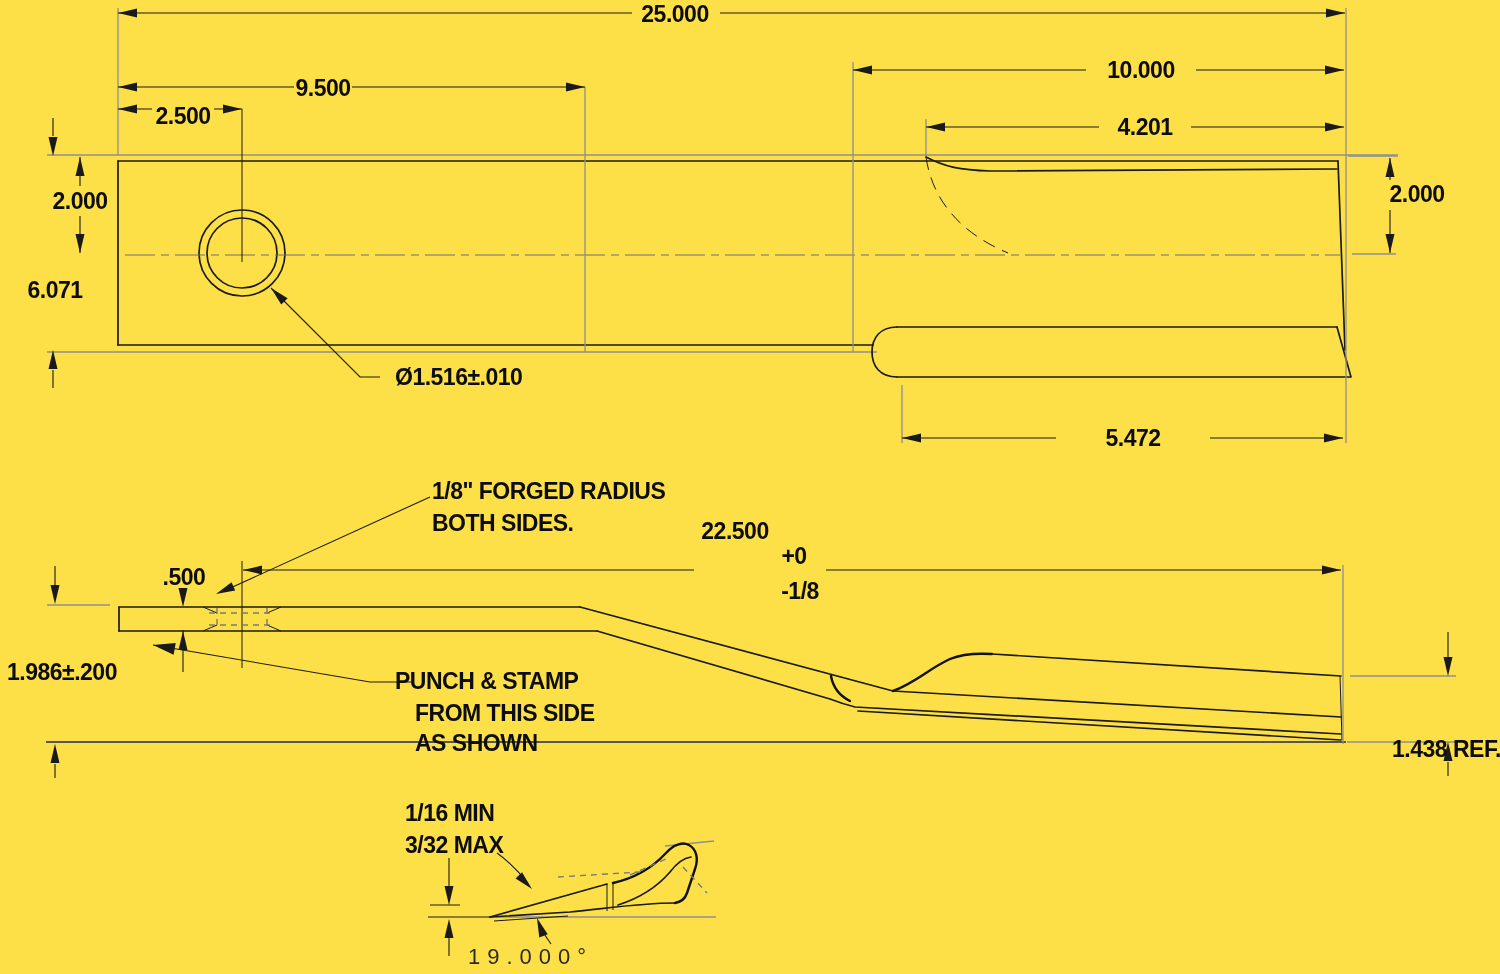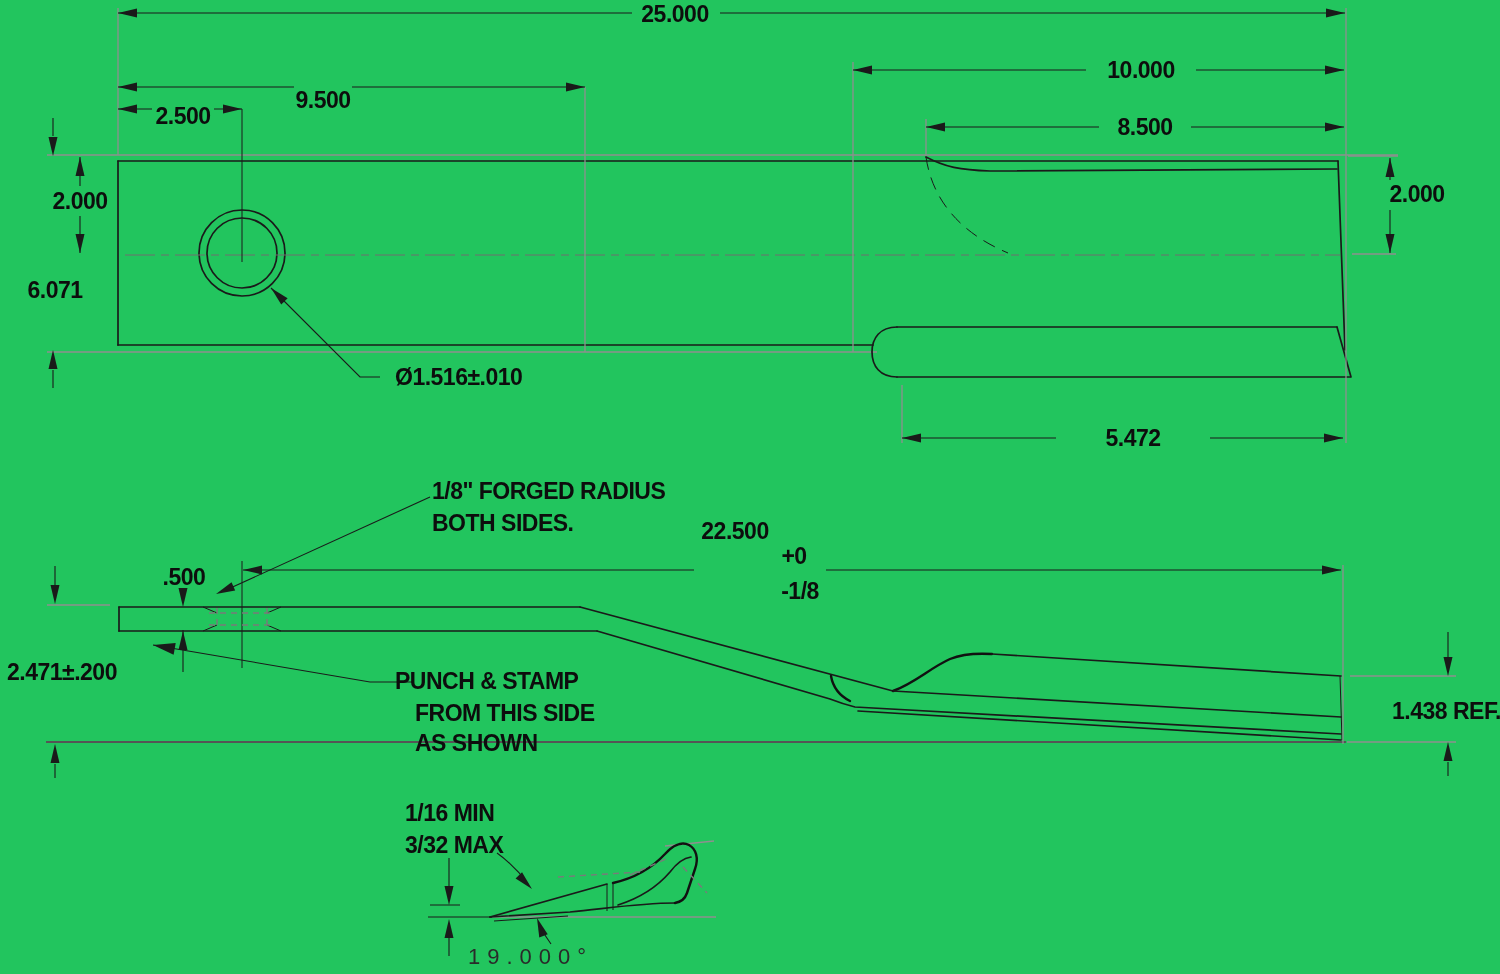--- a/index.html
+++ b/index.html
@@ -1,16 +1,16 @@
 <!DOCTYPE html>
 <html><head>
 <meta charset="utf-8">
 <style>
   html,body{margin:0;padding:0;background:#ffffff;}
-  #stage{position:relative;width:1500px;height:974px;background:#22c55e;overflow:hidden;
+  #stage{position:relative;width:1500px;height:974px;background:#fde047;overflow:hidden;
          font-family:"Liberation Sans",sans-serif;}
   svg{position:absolute;left:0;top:0;}
   .lbl{position:absolute;font:bold 23px "Liberation Sans",sans-serif;letter-spacing:-0.5px;
        color:#0d0d0d;white-space:nowrap;transform:translateY(-50%);line-height:1;}
   .lbl.c{transform:translate(-50%,-50%);}
   .lbl.angle{font-weight:normal;font-size:22px;letter-spacing:7px;color:#2a2a2a;}
   
   .edge{stroke:#1a1a1a;stroke-width:1.7;fill:none;stroke-linecap:round;}
   .thin{stroke:#1a1a1a;stroke-width:1;fill:none;}
   .bold{stroke:#111;stroke-width:2.4;fill:none;stroke-linecap:round;}
@@ -171,38 +171,38 @@
     <path class="dim" d="M497,853 Q515,866 528,884"></path>
     <polygon class="arrow" points="0,0 -19,4.5 -19,-4.5" transform="translate(532,889) rotate(46)"></polygon>
 
     <path class="dim" d="M540,927 Q546,937 551,944"></path>
     <polygon class="arrow" points="0,0 -19,4.5 -19,-4.5" transform="translate(537,918) rotate(250)"></polygon>
   </g>
 </svg>
 
 <div class="lbl c" style="left:675px;top:14px">25.000</div>
 <div class="lbl c" style="left:1141px;top:70px">10.000</div>
-<div class="lbl c" style="left:1145px;top:127px">8.500</div>
-<div class="lbl c" style="left:323px;top:100px">9.500</div>
+<div class="lbl c" style="left:1145px;top:127px">4.201</div>
+<div class="lbl c" style="left:323px;top:88px">9.500</div>
 <div class="lbl c" style="left:183px;top:116px">2.500</div>
 <div class="lbl c" style="left:80px;top:201px">2.000</div>
 <div class="lbl c" style="left:55px;top:290px">6.071</div>
 <div class="lbl c" style="left:1417px;top:194px">2.000</div>
 <div class="lbl c" style="left:1133px;top:438px">5.472</div>
 <div class="lbl" style="left:395px;top:377px">Ø1.516±.010</div>
 
 <div class="lbl" style="left:432px;top:491px">1/8" FORGED RADIUS</div>
 <div class="lbl" style="left:432px;top:523px">BOTH SIDES.</div>
 <div class="lbl c" style="left:184px;top:577px">.500</div>
 <div class="lbl c" style="left:735px;top:531px">22.500</div>
 <div class="lbl c" style="left:794px;top:556px">+0</div>
 <div class="lbl c" style="left:800px;top:591px">-1/8</div>
-<div class="lbl" style="left:7px;top:672px">2.471±.200</div>
+<div class="lbl" style="left:7px;top:672px">1.986±.200</div>
 <div class="lbl" style="left:395px;top:681px">PUNCH &amp; STAMP</div>
 <div class="lbl" style="left:415px;top:713px">FROM THIS SIDE</div>
 <div class="lbl" style="left:415px;top:743px">AS SHOWN</div>
-<div class="lbl" style="left:1392px;top:711px">1.438 REF.</div>
+<div class="lbl" style="left:1392px;top:749px">1.438 REF.</div>
 
 <div class="lbl" style="left:405px;top:813px">1/16 MIN</div>
 <div class="lbl" style="left:405px;top:845px">3/32 MAX</div>
 <div class="lbl angle" style="left:468px;top:957px">19.000°</div>
 
 </div>
 
 </body></html>

